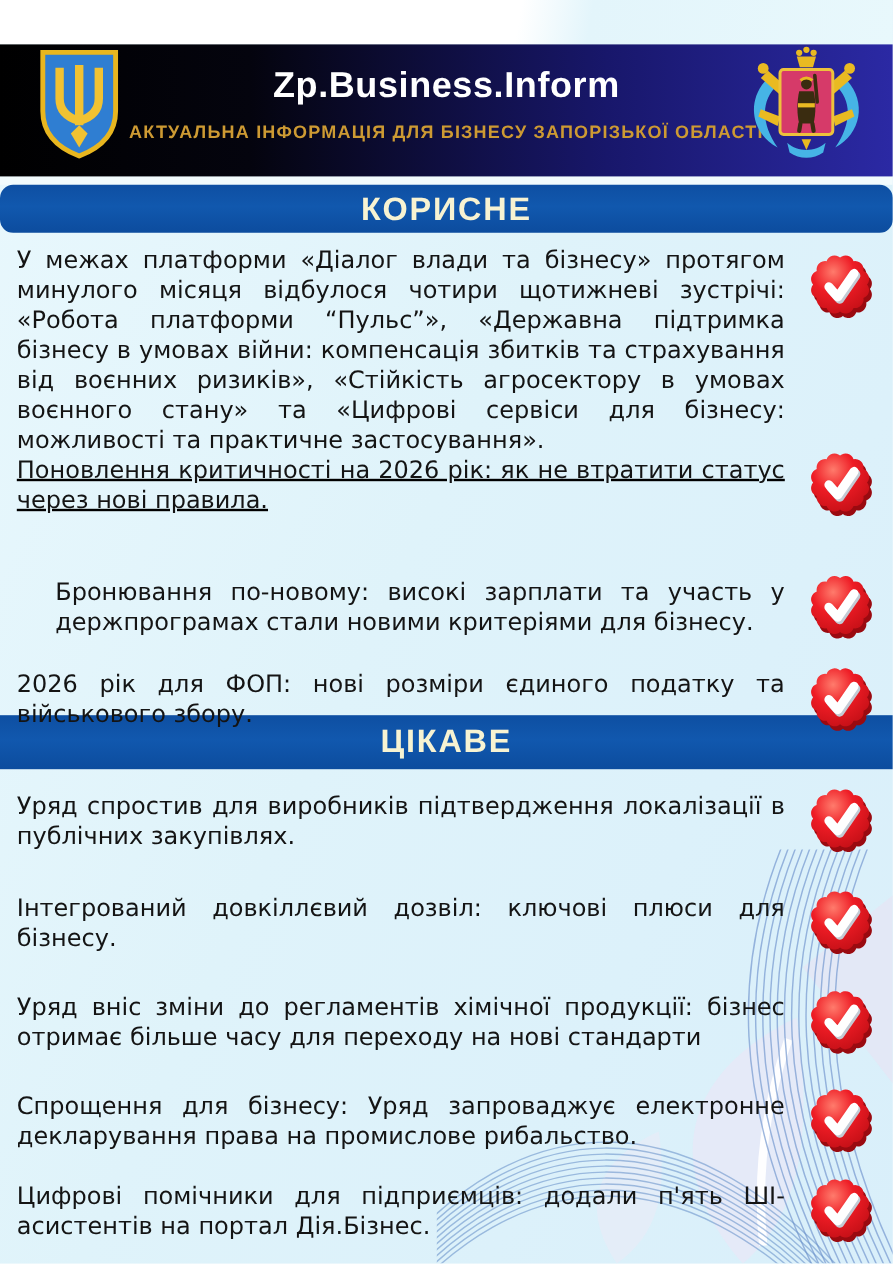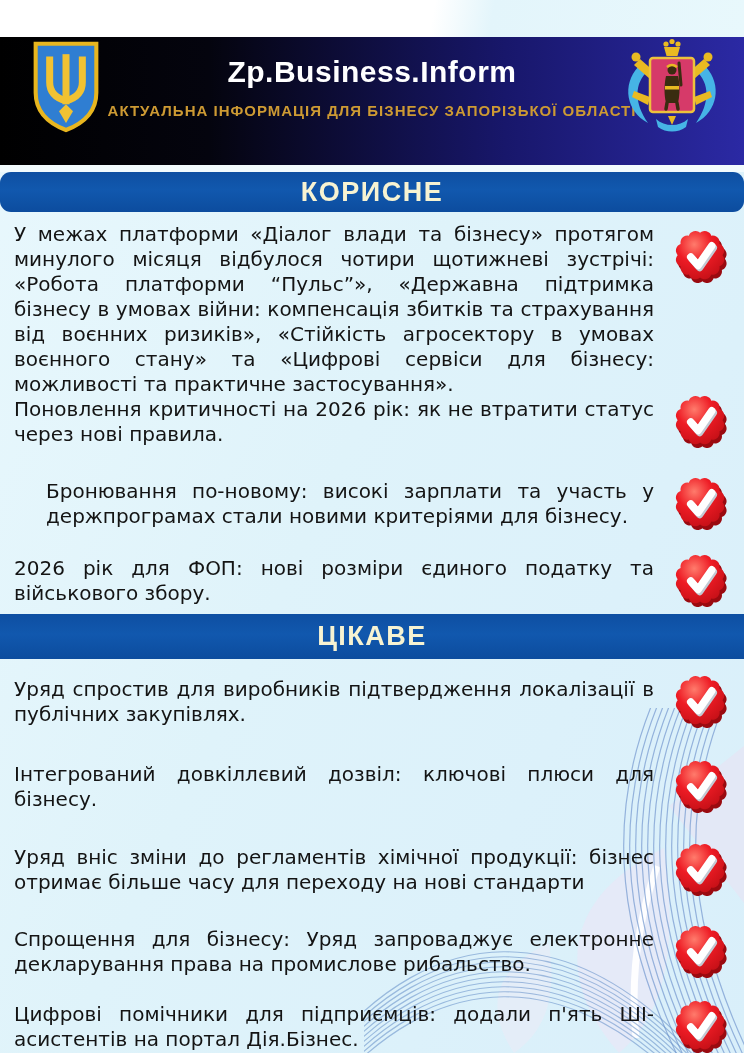--- a/index.html
+++ b/index.html
@@ -6,21 +6,21 @@
   body{
     width:744px;height:1053px;overflow:hidden;position:relative;
     background:linear-gradient(115deg,#e9f8fd 0%,#dff3fa 45%,#d9effa 100%);
     font-family:"DejaVu Sans",sans-serif;
   }
   .top-strip{
     height:37px;width:744px;
     background:linear-gradient(100deg,#ffffff 0%,#ffffff 58%,#e3f5fb 66%,#e8f8fc 100%);
   }
   .header{
-    position:relative;height:128px;width:744px;
+    position:relative;height:110px;width:744px;
     background:linear-gradient(90deg,#000000 0%,#04040e 28%,#18176b 68%,#2b29a4 100%);
   }
   .header-titles{position:absolute;left:0;right:0;top:18px;text-align:center;}
   .main-title{
     font-family:"Liberation Sans",sans-serif;font-weight:bold;
     font-size:30px;color:#ffffff;letter-spacing:0.5px;margin:0;
   }
   .sub-title{
     font-family:"Liberation Sans",sans-serif;font-weight:bold;
     font-size:15px;color:#cd9a33;letter-spacing:1px;margin:13px 0 0 0;
@@ -40,21 +40,21 @@
   .sec1{height:402px;padding:10px 0 0 0;}
   .sec2{height:464px;padding:18px 0 0 0;}
   .row{position:relative;margin:0 0 0 14px;padding-right:90px;}
   .row .item-text{
     margin:0;font-size:20px;line-height:25px;color:#141414;
     text-align:justify;
   }
   .badge{position:absolute;right:14px;top:50%;width:58px;height:62px;margin-top:-31px;}
   .row.badge-top .badge{top:4px;margin-top:0;}
   .sec1 .row:nth-of-type(1){margin-bottom:0;}
-  .sec1 .row:nth-of-type(2){margin-bottom:32px;}
+  .sec1 .row:nth-of-type(2){margin-bottom:52px;text-decoration:underline;}
   .sec1 .row:nth-of-type(3){margin-bottom:27px;margin-left:46px;}
   .sec2 .row:nth-of-type(1){margin-bottom:35px;}
   .sec2 .row:nth-of-type(2){margin-bottom:33px;}
   .sec2 .row:nth-of-type(3){margin-bottom:32px;}
   .sec2 .row:nth-of-type(4){margin-bottom:25px;}
   .decor{position:absolute;right:0;bottom:0;width:380px;height:345px;z-index:0;pointer-events:none;}
   .hidden-defs{position:absolute;width:0;height:0;overflow:hidden;}
 </style>
 </head>
 <body>

